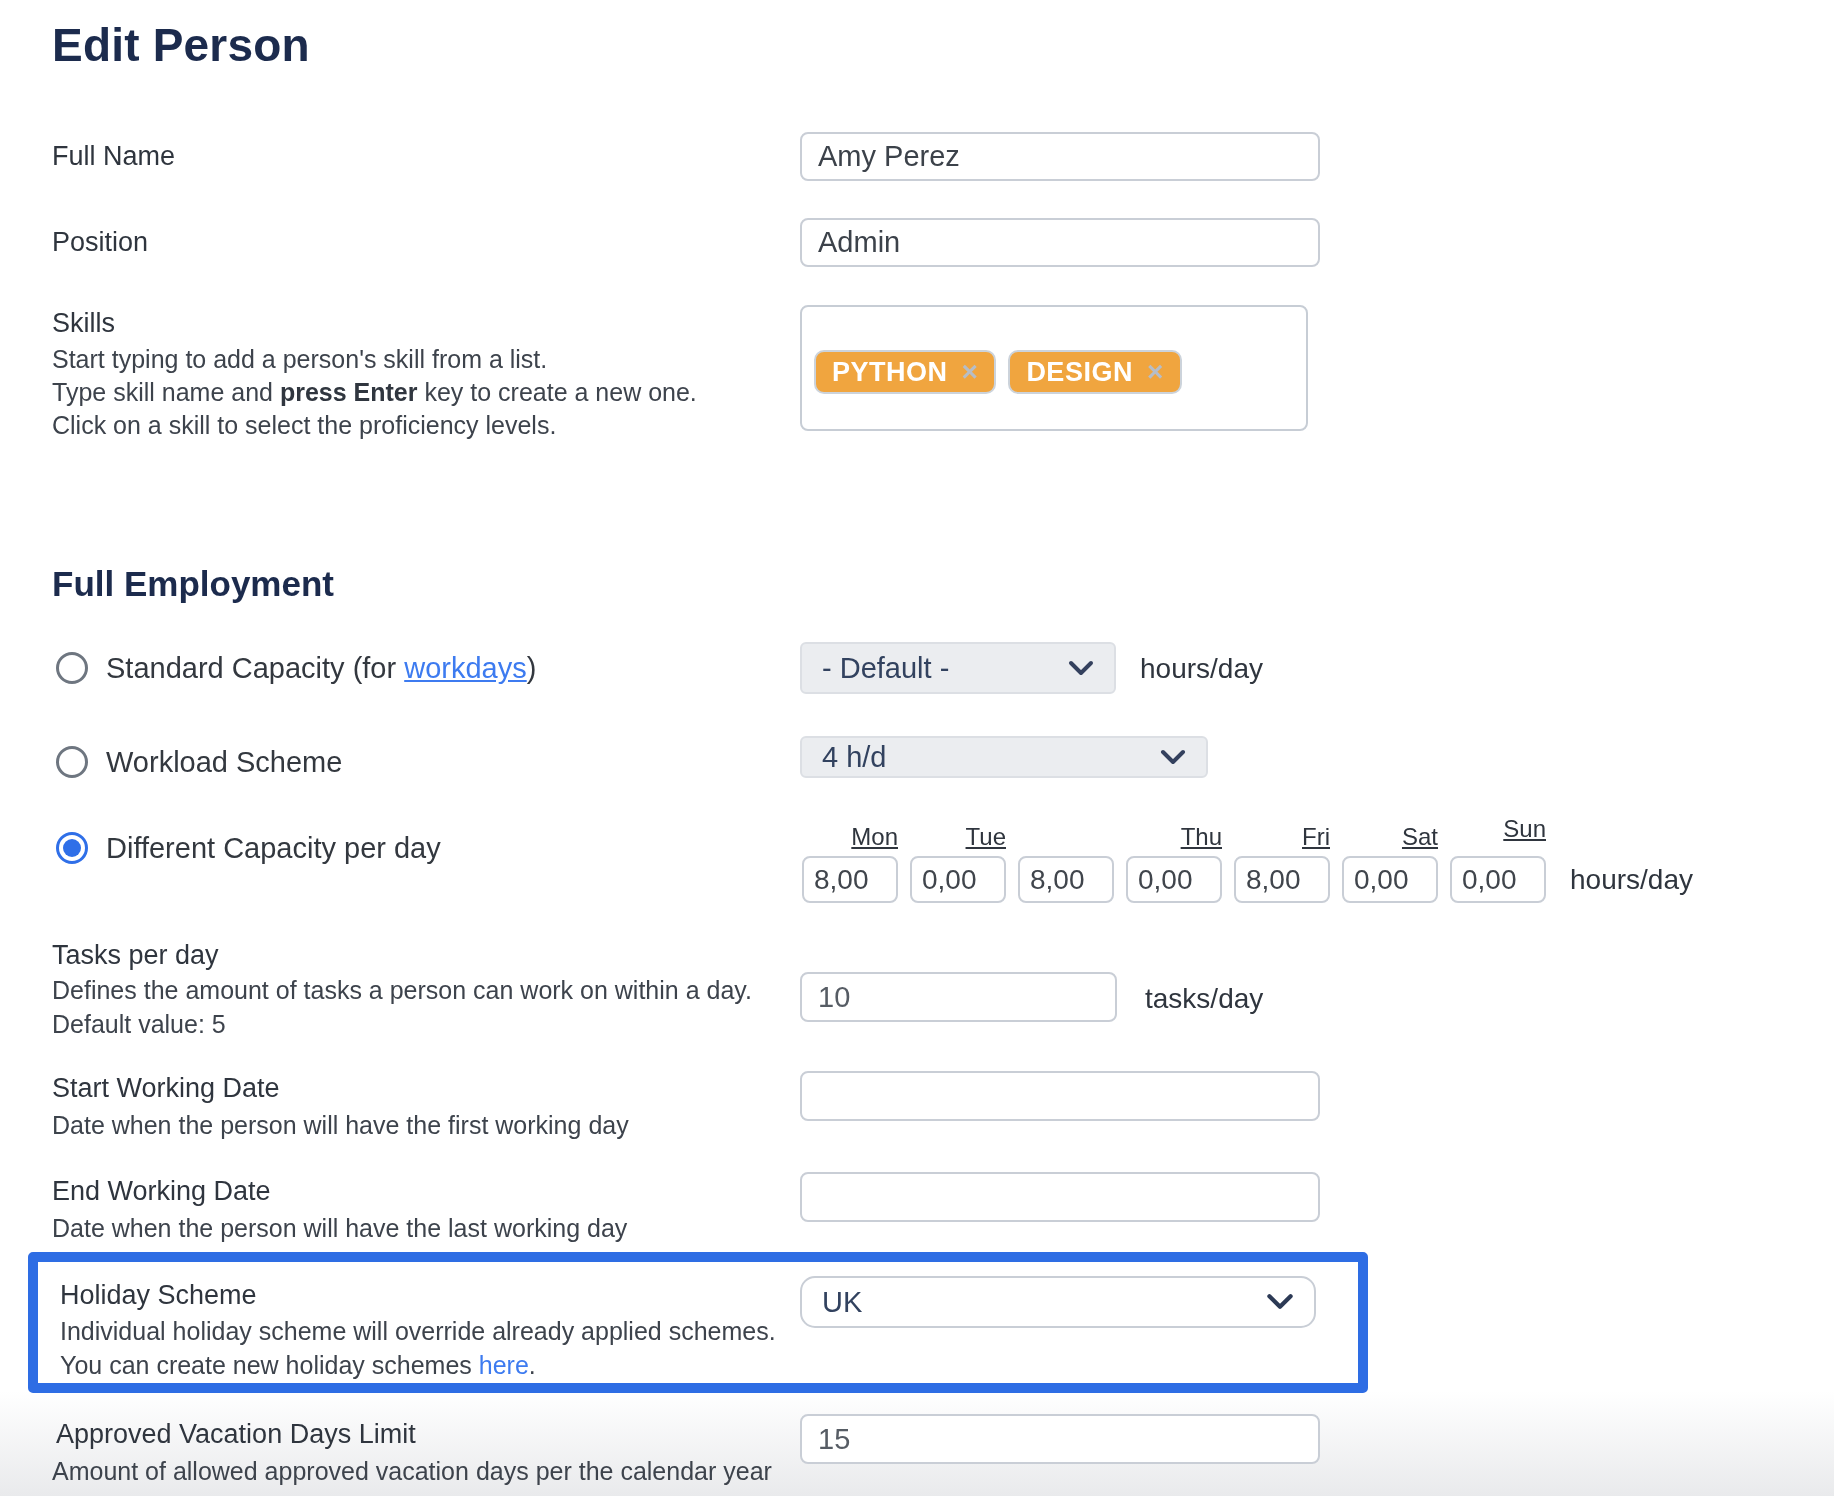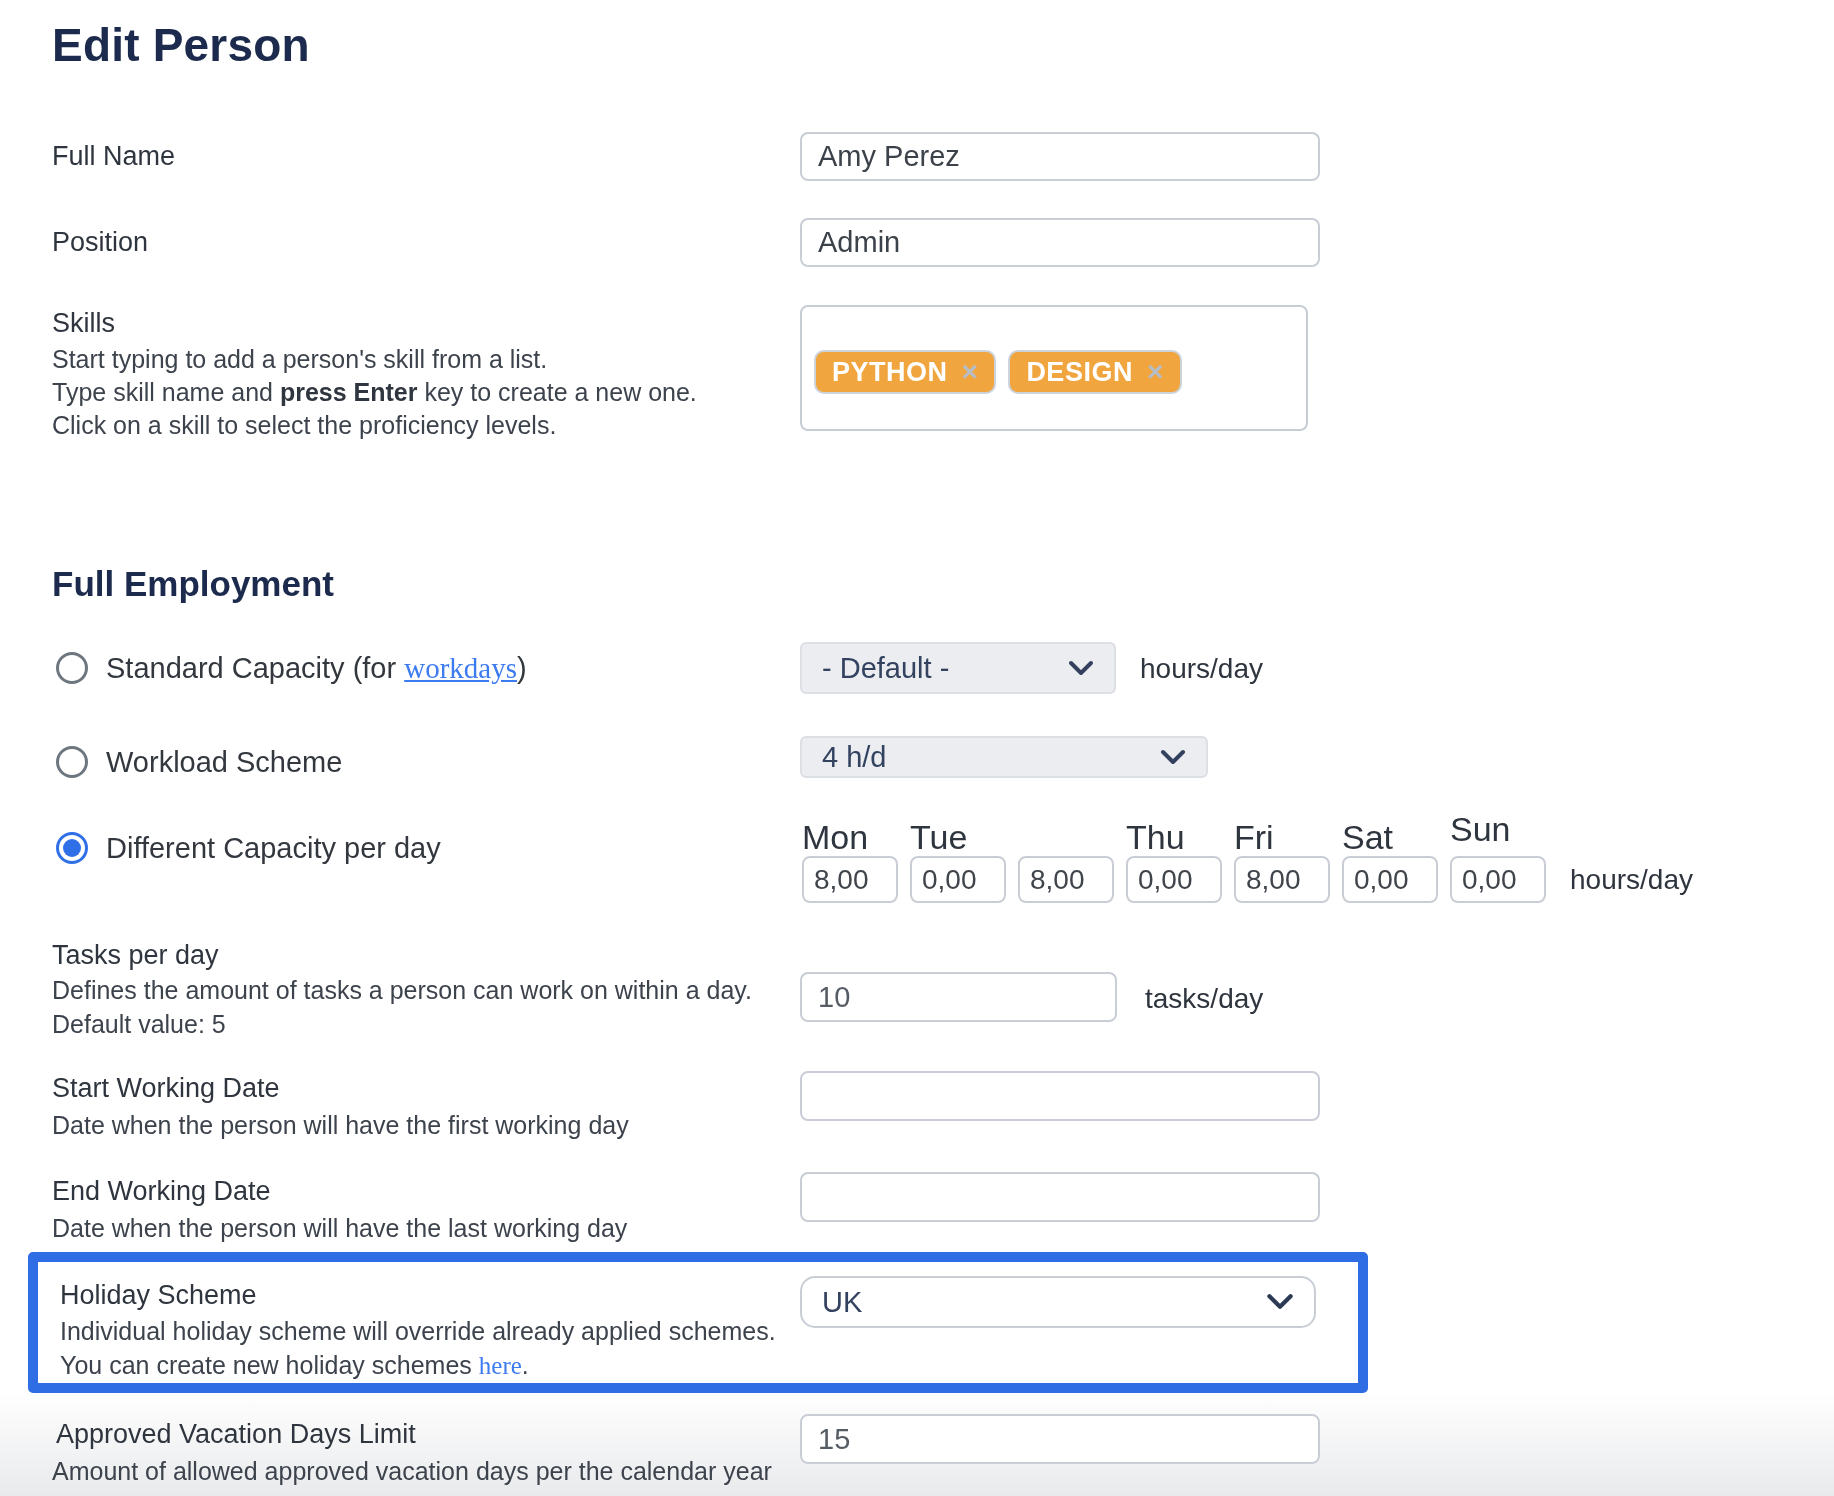--- a/index.html
+++ b/index.html
@@ -46,34 +46,34 @@
   .radio {
     width:32px; height:32px; border-radius:50%; background:#fff;
     border:3px solid #6e7680;
   }
   .radio.checked {
     border:3px solid #2f6fe8;
     display:flex; align-items:center; justify-content:center;
   }
   .radio.checked .dot { width:18px; height:18px; border-radius:50%; background:#2f6fe8; }
   .radio-label { font-size:29px; line-height:36px; color:#33383f; }
-  .link { color:#3d7bf0; text-decoration:underline; cursor:pointer;font-family:Liberation Serif, serif; }
+  .link { color:#3d7bf0; text-decoration:underline; cursor:pointer; }
   .link.plain { text-decoration:none; }
   .unit { font-size:28px; line-height:34px; color:#2f353e; }
   .skills-box {
     border:2px solid #c7cdd5; border-radius:8px; background:#fff;
     padding:13px 12px; display:flex; align-items:flex-start; gap:12px;
   }
   .tag {
     height:44px; background:#f0a53f; border:2px solid #ccd3db; border-radius:10px;
     display:inline-flex; align-items:center; padding:0 16px; gap:14px;
     color:#ffffff; font-size:27px; font-weight:600; letter-spacing:0.5px;margin-top:30px;
   }
   .tag .x { color:#b6bdc7; font-size:28px; font-weight:700; cursor:pointer; }
-  .day-label { font-size:34px; line-height:34px; color:#2f353e; text-align:left; }
+  .day-label { font-size:24px; line-height:34px; color:#2f353e; text-align:right;text-decoration:underline; }
   .day-input {
     border:2px solid #c9ced6; border-radius:8px; background:#fff;
     font-size:28px; color:#40454c; padding:0 10px; width:100%; height:100%;
     font-family:"Liberation Sans","DejaVu Sans",sans-serif; outline:none; overflow:hidden;
   }
   input.flat {
     border:none; outline:none; background:transparent; width:100%;
     font-size:29px; color:#3c424a;
     font-family:"Liberation Sans","DejaVu Sans",sans-serif;
   }

